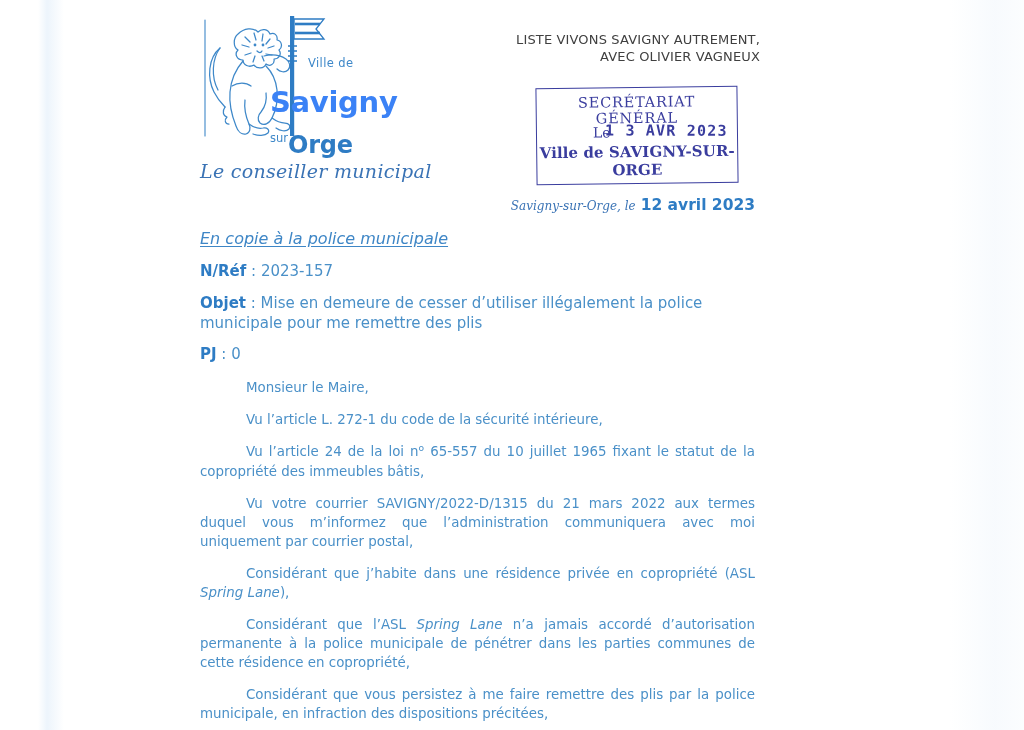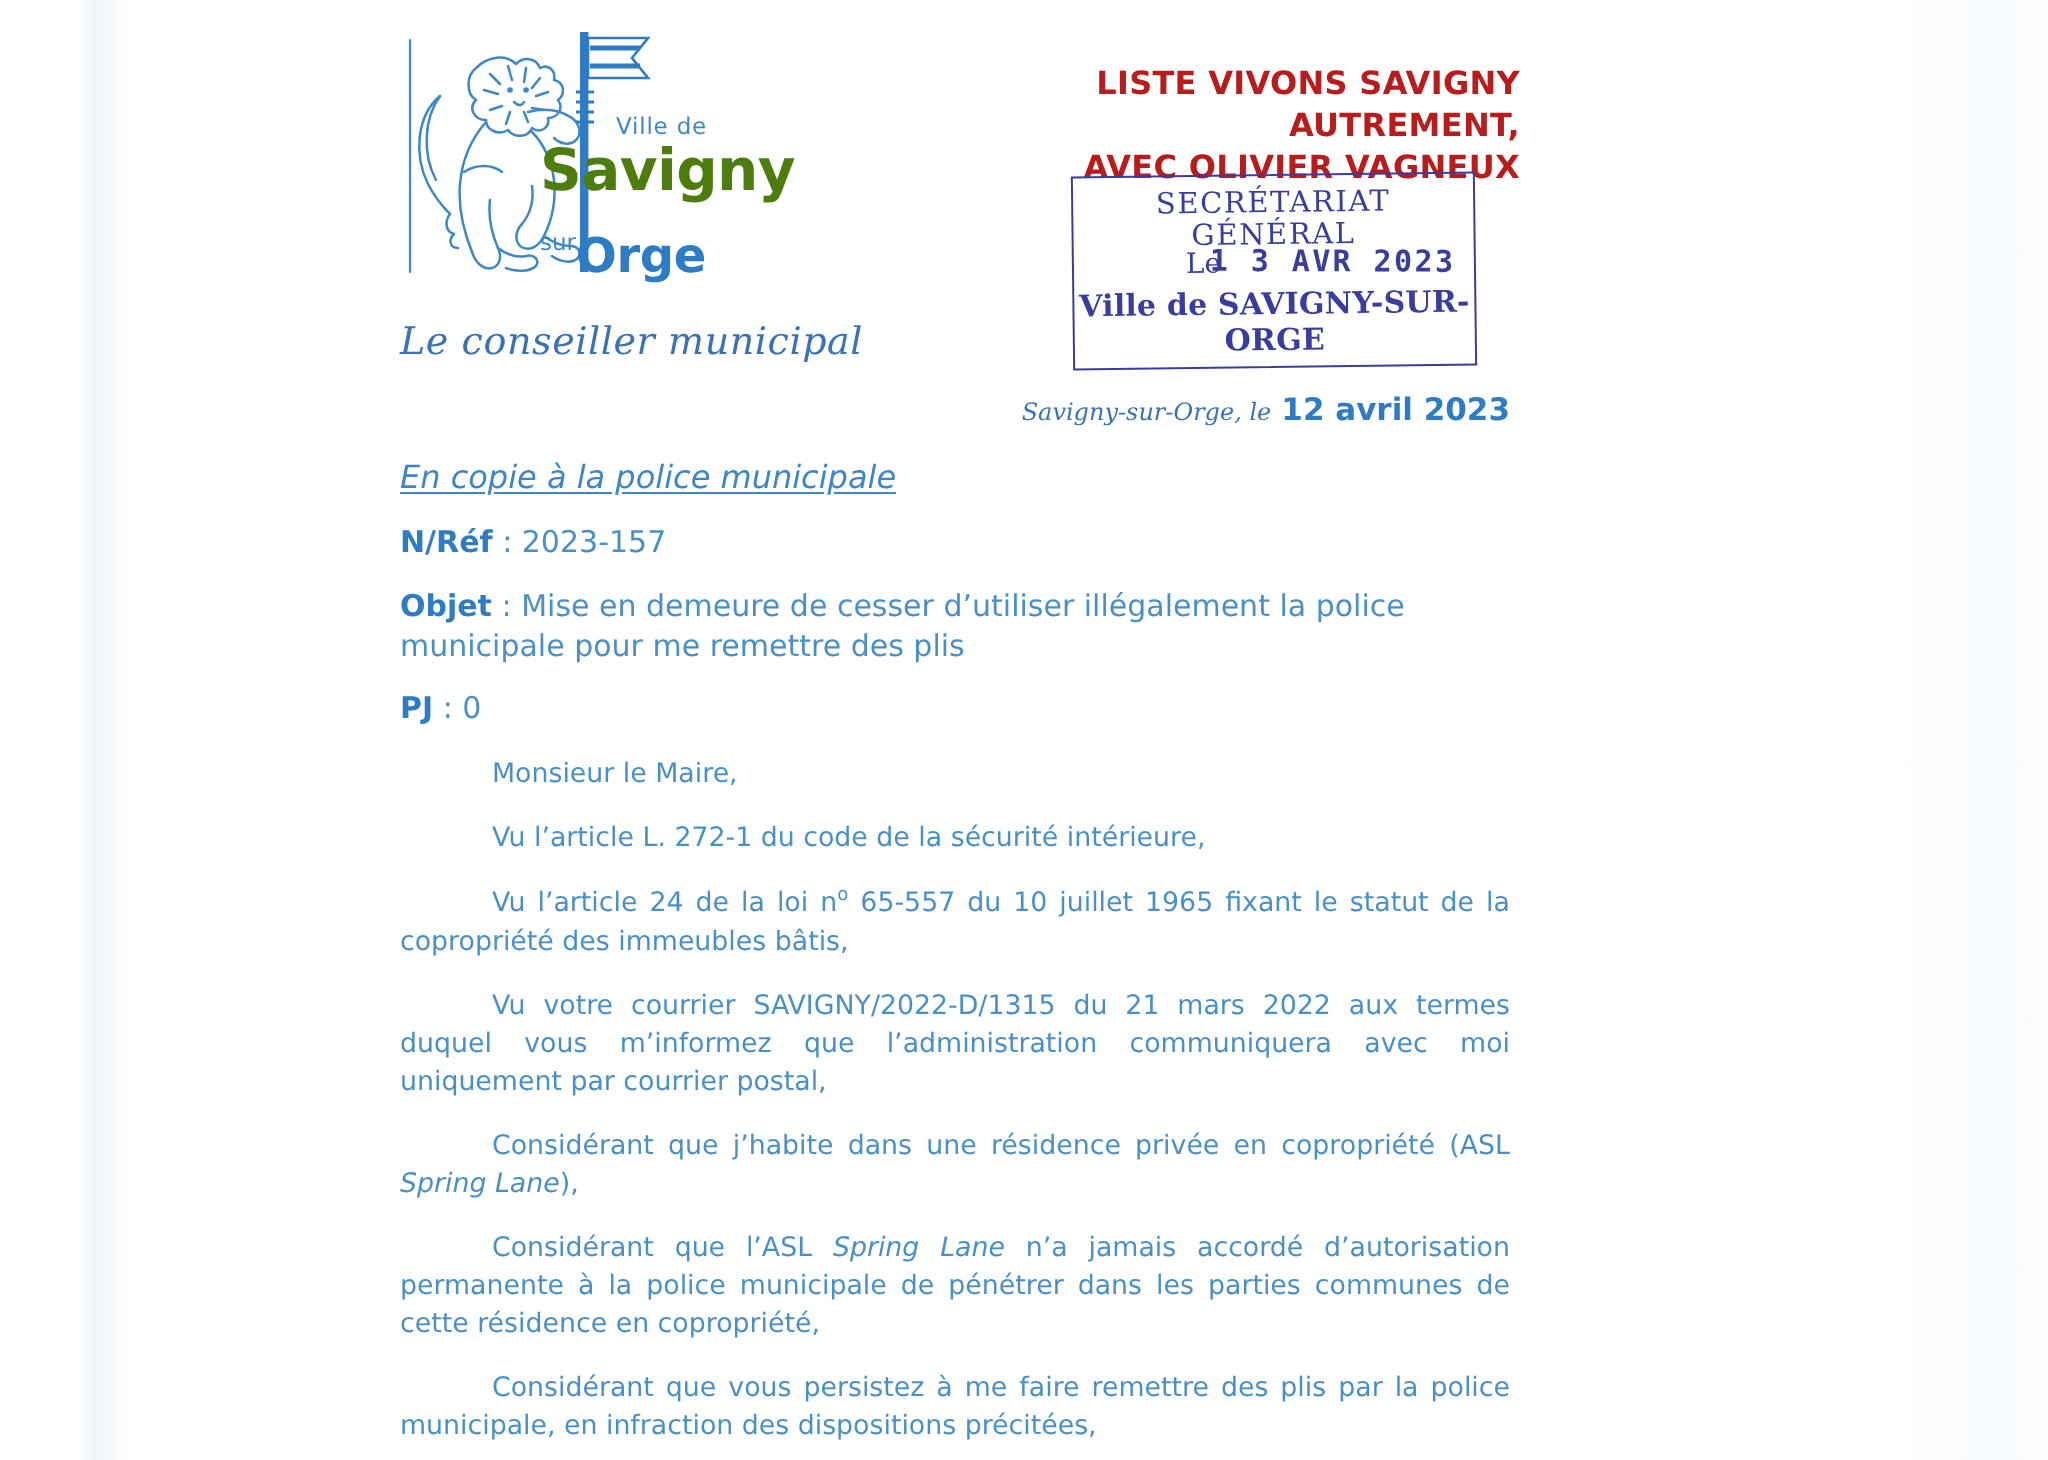--- a/index.html
+++ b/index.html
@@ -78,22 +78,22 @@
     font-size: 11.5px;
     letter-spacing: 0.4px;
     color: #3E88C9;
     font-family: "DejaVu Sans", "Liberation Sans", sans-serif;
     margin-left: 38px;
   }
   .lw-savigny {
     font-size: 29px;
     font-weight: bold;
     letter-spacing: -0.3px;
-    margin-top: 1px;
-    color: #4d7c0f;
+    margin-top: 18px;
+    color: #3b82f6;
   }
   .lw-surorge {
     margin-top: 16px;
     white-space: nowrap;
   }
   .lw-sur {
     font-size: 11.5px;
     color: #3E88C9;
     vertical-align: top;
   }
@@ -103,23 +103,23 @@
     color: #2E7CC4;
     letter-spacing: -0.2px;
   }
 
   .masthead {
     position: absolute;
     left: 430px;
     top: 32px;
     width: 330px;
     text-align: right;
-    color: #b91c1c;
-    font-weight: bold;
-    font-size: 16px;
+    color: #404040;
+    font-weight: normal;
+    font-size: 13px;
     line-height: 1.30;
     letter-spacing: 0.15px;
   }
 
   
   .stamp {
     position: absolute;
     left: 536px;
     top: 87px;
     width: 200px;

